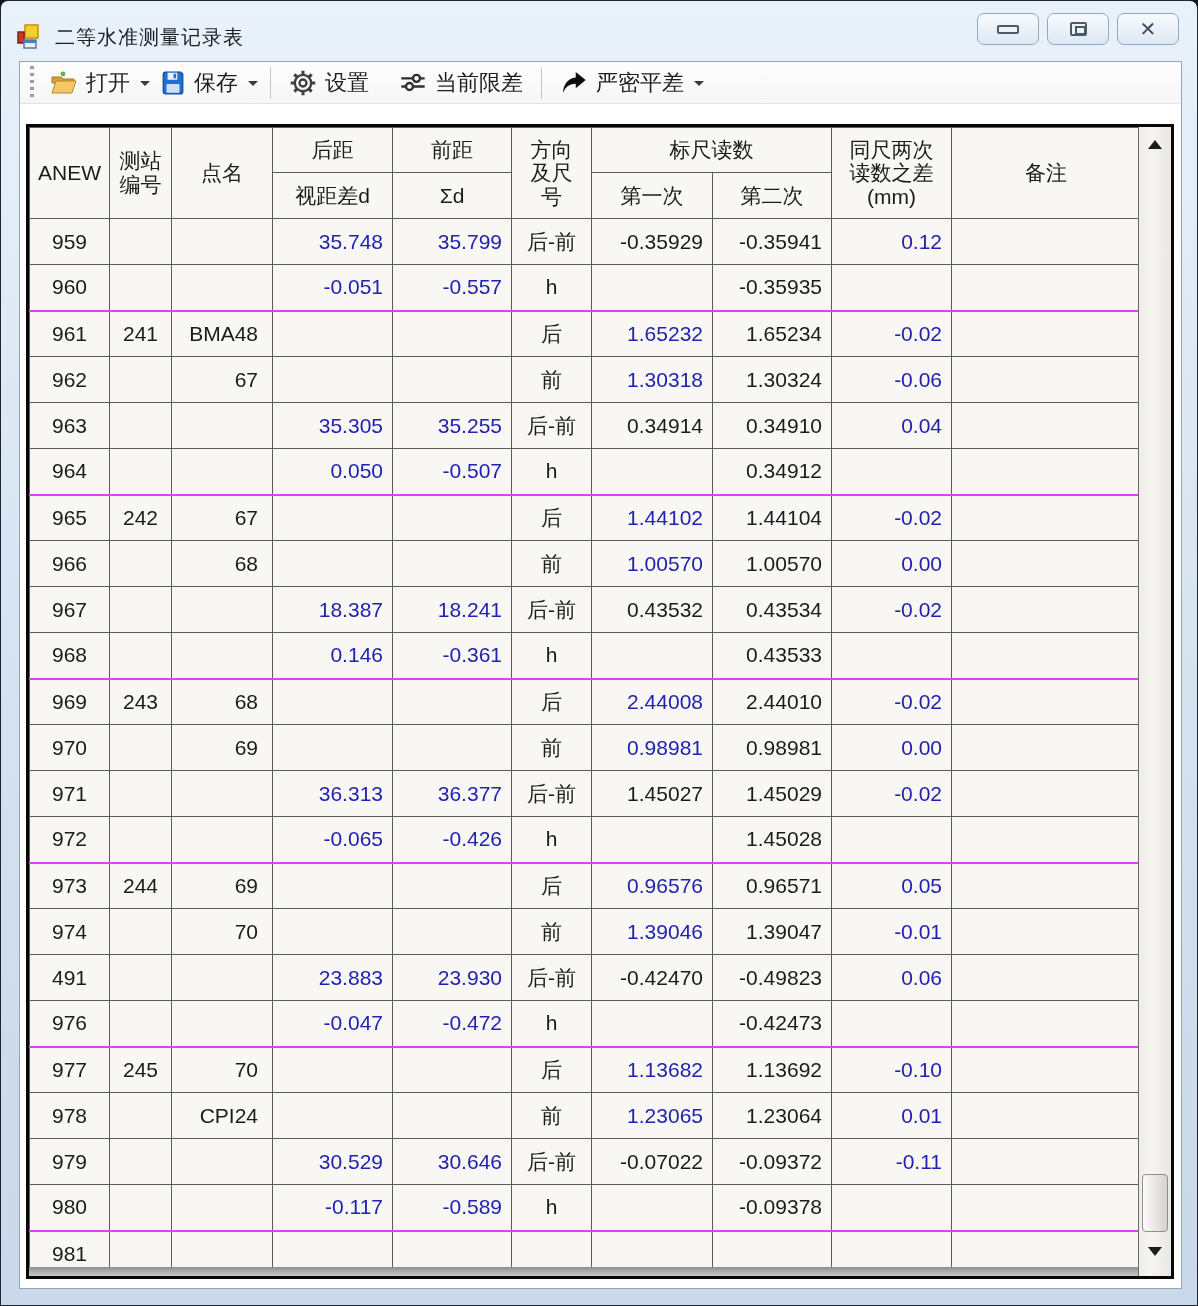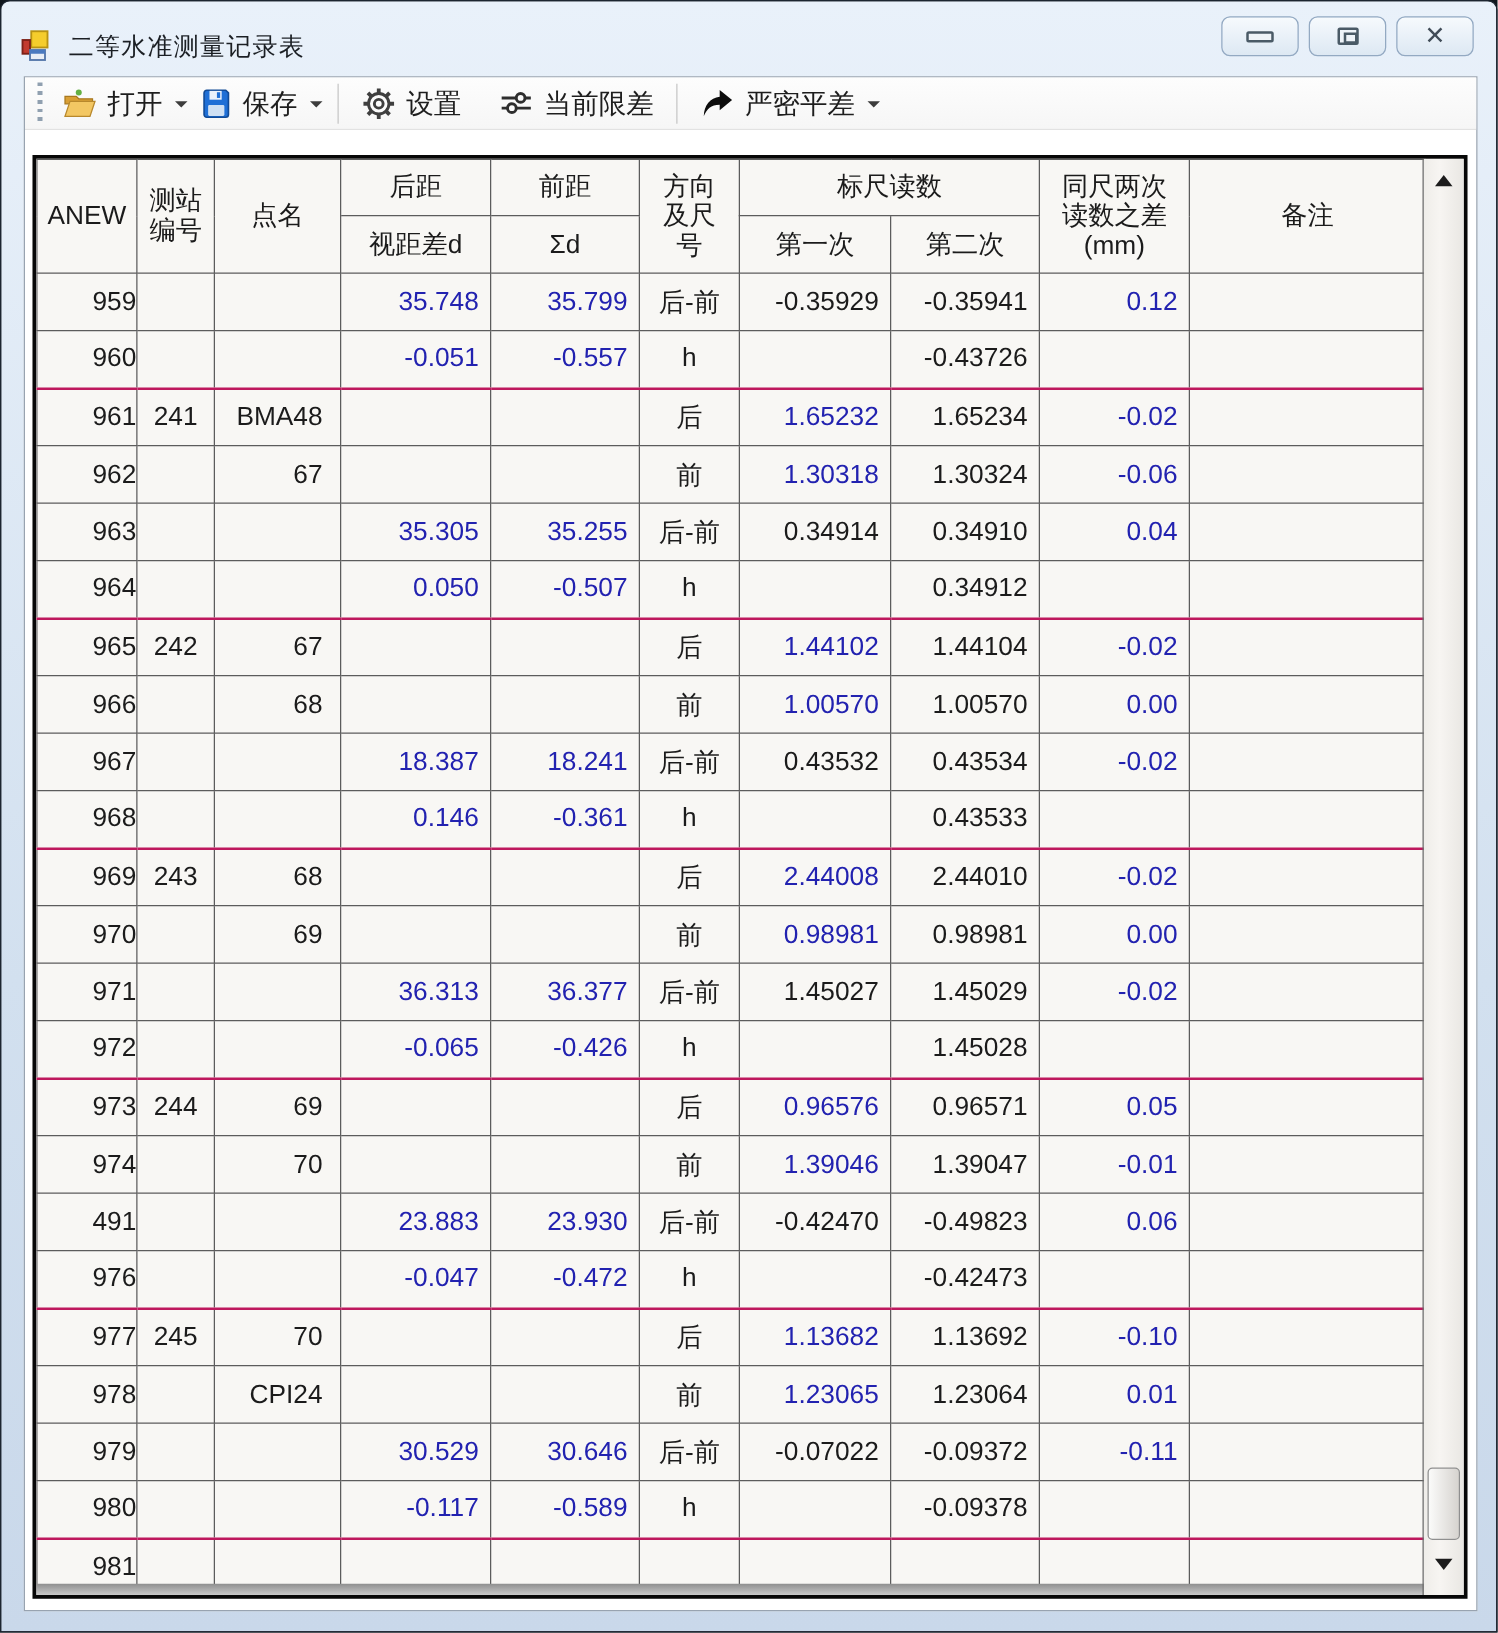--- a/index.html
+++ b/index.html
@@ -36,22 +36,22 @@
   
   .grid-wrap { position:absolute; left:6px; top:62px; width:1148px; height:1155px;
                border:3px solid #070707; background:#f0eeeb; overflow:hidden; }
   table { border-collapse:collapse; table-layout:fixed; width:1111px; background:#f8f7f4;
           font-size:21px; color:#1b1b1b; }
   th, td { border:1px solid #5c5c5c; overflow:hidden; white-space:nowrap; }
   thead th { font-weight:normal; white-space:pre-line; line-height:1.12; text-align:center; padding:2px 0; }
   thead tr:first-child { height:45px; }
   thead tr:last-child { height:46px; }
   tbody tr { height:46px; }
-  tbody tr.group td { border-top:2px solid #be185d; }
-  td.col-id { text-align:right;margin-left:44px; }
+  tbody tr.group td { border-top:2px solid #d946ef; }
+  td.col-id { text-align:center;margin-left:44px; }
   td.col-station { text-align:center; }
   td.col-point { text-align:right; padding-right:14px; }
   td.col-num { text-align:right; padding-right:9px; }
   td.col-dir { text-align:center; }
   td.blue { color:#2222b0; }
 
   
   .hstrip { position:absolute; left:0; bottom:0; width:1111px; height:9px;
             background:linear-gradient(#8f8f8f,#c9c9c9); }
 
@@ -215,21 +215,21 @@
               <td class="col-remark"></td>
             </tr>
             <tr>
               <td class="col-id">960</td>
               <td class="col-station"></td>
               <td class="col-point"></td>
               <td class="col-num blue">-0.051</td>
               <td class="col-num blue">-0.557</td>
               <td class="col-dir">h</td>
               <td class="col-num"></td>
-              <td class="col-num">-0.43726</td>
+              <td class="col-num">-0.35935</td>
               <td class="col-num blue"></td>
               <td class="col-remark"></td>
             </tr>
             <tr class="group">
               <td class="col-id">961</td>
               <td class="col-station">241</td>
               <td class="col-point">BMA48</td>
               <td class="col-num blue"></td>
               <td class="col-num blue"></td>
               <td class="col-dir">后</td>

